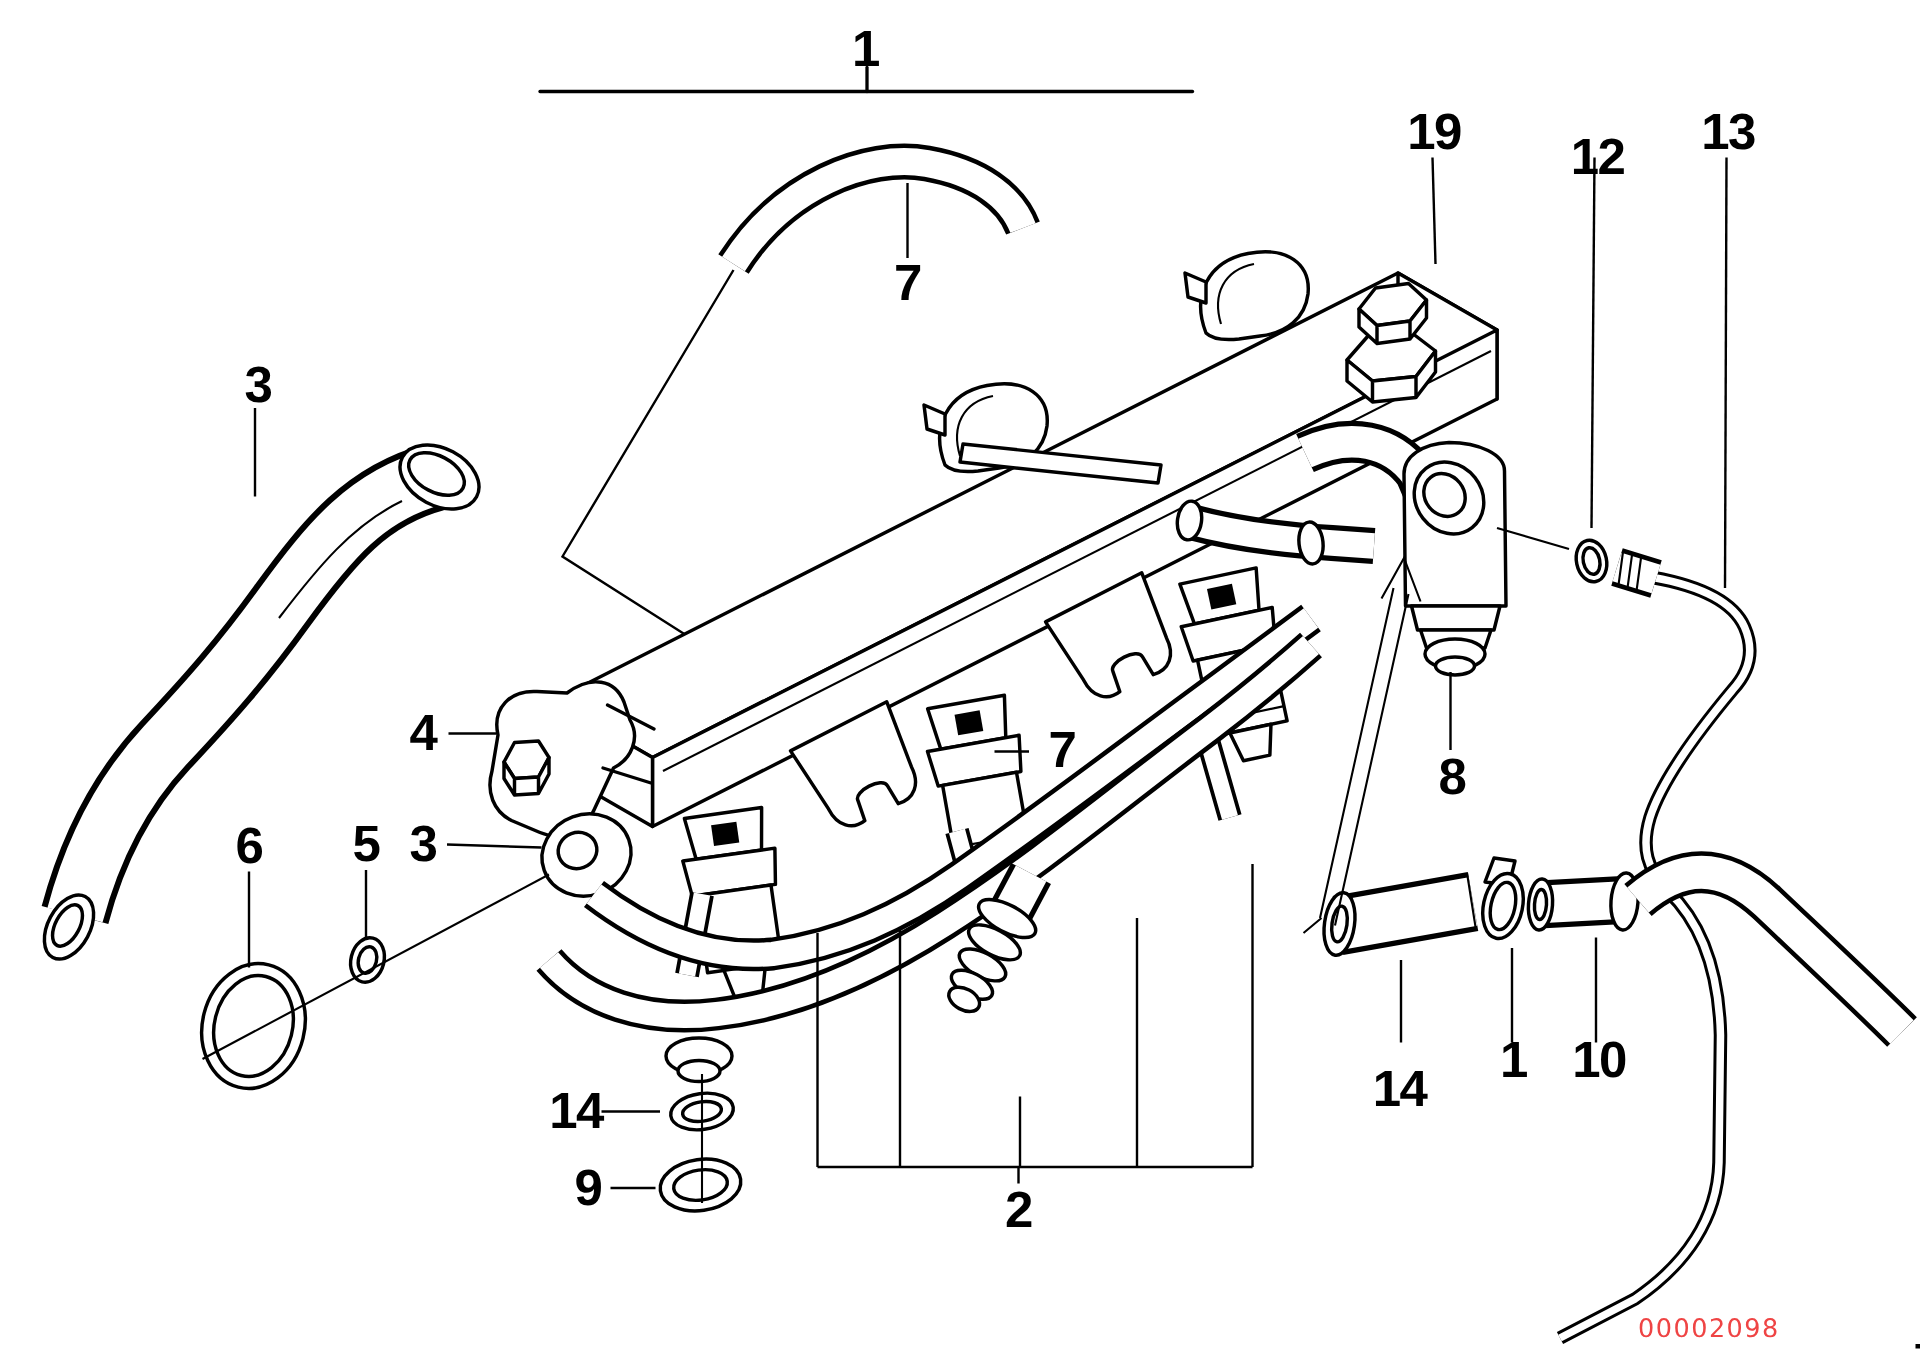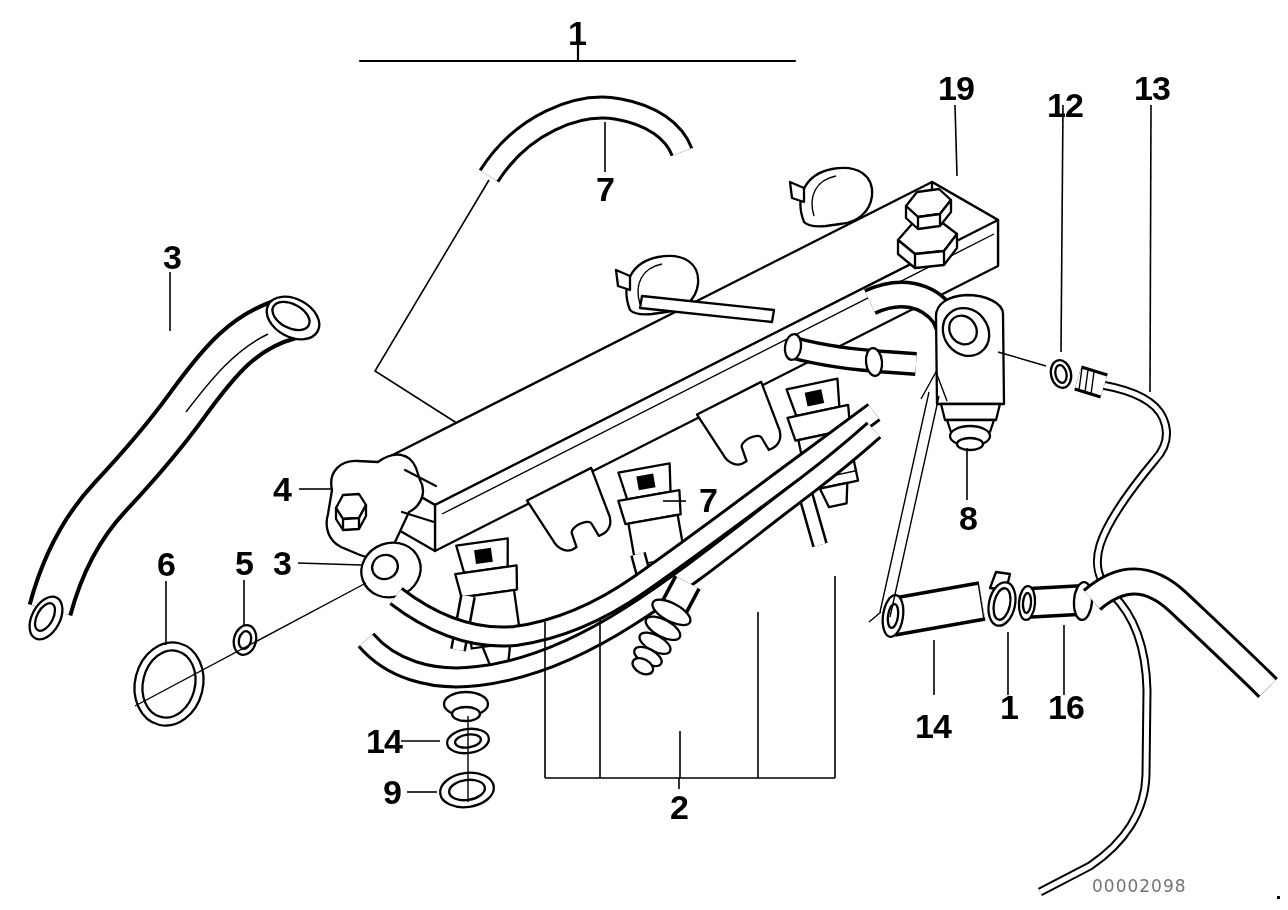--- a/index.html
+++ b/index.html
@@ -3,21 +3,21 @@
 <meta charset="utf-8">
 <style>
   html,body{margin:0;padding:0;background:#ffffff;}
   .stage{position:relative;width:1288px;height:910px;background:#ffffff;
          font-family:"Liberation Sans",sans-serif;overflow:hidden;}
   .stage svg{position:absolute;left:0;top:0;}
   .callout{position:absolute;transform:translate(-50%,-50%);
            font:700 34px "Liberation Sans",sans-serif;color:#000;line-height:1;
            letter-spacing:-1px;user-select:none;}
   .drawing-number{position:absolute;left:1092px;top:876px;
-           font:400 17px "DejaVu Sans",sans-serif;color:#737373;letter-spacing:1px;}
+           font:400 17px "DejaVu Sans",sans-serif;color:#ef4444;letter-spacing:1px;}
   .corner-dot{position:absolute;left:1277px;top:896px;width:3px;height:3px;background:#000;}
   
   .o{stroke:#000;fill:none;stroke-linecap:butt;}
   .i{stroke:#fff;fill:none;stroke-linecap:butt;}
   .p{fill:#fff;stroke:#000;stroke-width:2.3;stroke-linejoin:round;}
   .l{stroke:#000;stroke-width:2.2;fill:none;stroke-linecap:round;stroke-linejoin:round;}
   .t{stroke:#000;stroke-width:1.4;fill:none;}
   .k{stroke:#000;stroke-width:1.6;fill:none;}
 </style>
 </head>
@@ -256,20 +256,20 @@
 <div class="callout" style="left:166px;top:564px">6</div>
 <div class="callout" style="left:605px;top:189px">7</div>
 <div class="callout" style="left:968px;top:518px">8</div>
 <div class="callout" style="left:392px;top:792px">9</div>
 <div class="callout" style="left:384px;top:741px">14</div>
 <div class="callout" style="left:708px;top:500px">7</div>
 <div class="callout" style="left:1065px;top:105px">12</div>
 <div class="callout" style="left:1152px;top:88px">13</div>
 <div class="callout" style="left:933px;top:726px">14</div>
 <div class="callout" style="left:1009px;top:707px">1</div>
-<div class="callout" style="left:1066px;top:707px">16</div>
+<div class="callout" style="left:1066px;top:707px">10</div>
 <div class="callout" style="left:172px;top:257px">3</div>
 <div class="callout" style="left:956px;top:88px">19</div>
 
 <div class="drawing-number">00002098</div>
 <div class="corner-dot"></div>
 
 </div>
 
 </body></html>

